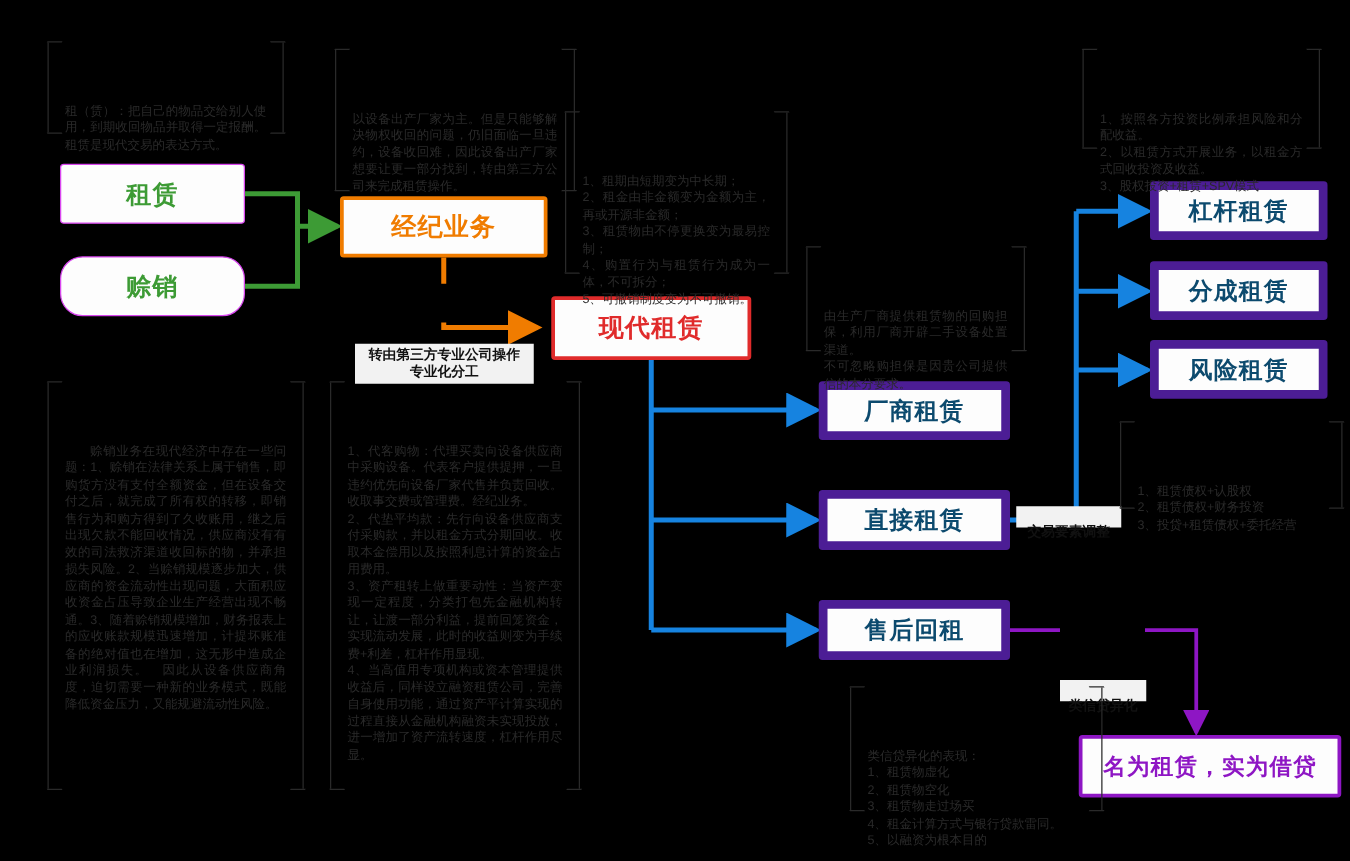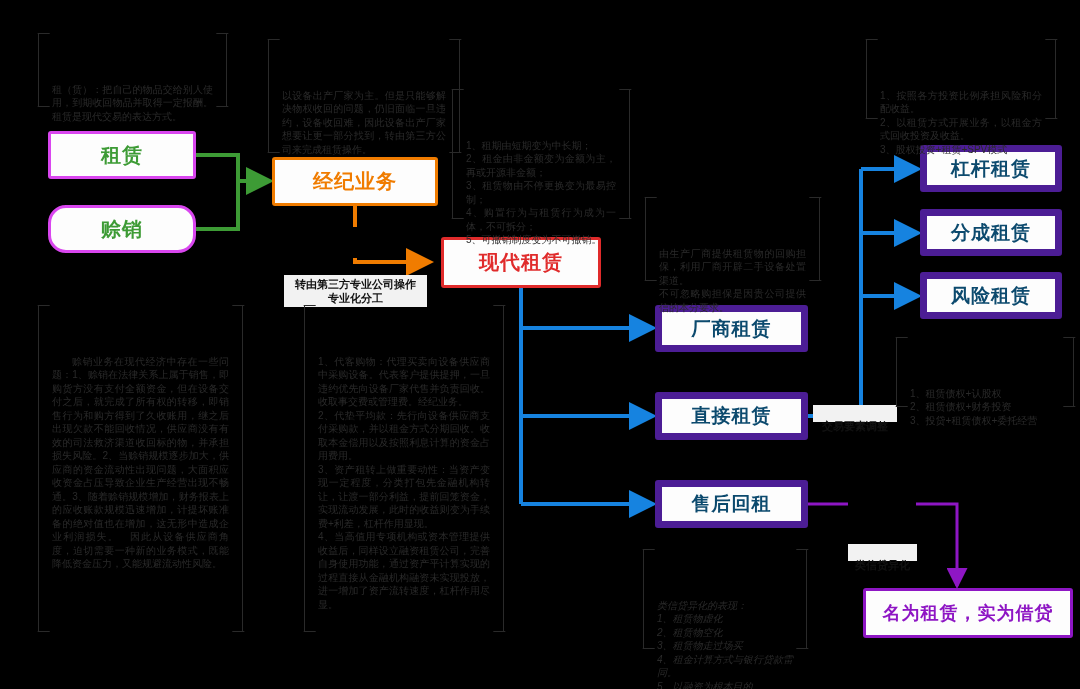--- a/index.html
+++ b/index.html
@@ -11,21 +11,21 @@
   #svg-layer{position:absolute;left:0;top:0;width:1080px;height:689px;}
 
   
   .node{
     position:absolute;background:#fdfdfd;
     display:flex;align-items:center;justify-content:center;
     text-align:center;box-sizing:border-box;
     font-weight:700;letter-spacing:1px;
     border-radius:3px;
   }
-  .node.green{border:3px solid #d946ef;color:#3d9b35;font-size:20px;}
+  .node.green{border:1px solid #d946ef;color:#3d9b35;font-size:20px;}
   .node.orange{border:3px solid #f07c00;color:#f07c00;font-size:20px;}
   .node.red{border:3px solid #e02b2b;color:#e02b2b;font-size:20px;}
   .node.blue{border:7px solid #4c1d95;color:#0c4a6e;font-size:19px;}
   .node.purple{border:3px solid #8e16c4;color:#8e16c4;font-size:20px;}
 
   
   .edge-label{
     position:absolute;background:#f2f2f2;color:#111;
     font-size:11px;line-height:14px;text-align:center;
     padding:2px 4px;box-sizing:border-box;white-space:pre-line;
@@ -189,21 +189,21 @@
 4、购置行为与租赁行为成为一体，不可拆分；
 5、可撤销制度变为不可撤销。</span>
   </div>
 
   <div class="note indent" style="left:38px;top:306px;width:205px;height:325px;">
     <span class="brk l"></span>
     <span class="brk r"></span>
     <span class="txt">赊销业务在现代经济中存在一些问题：1、赊销在法律关系上属于销售，即购货方没有支付全额资金，但在设备交付之后，就完成了所有权的转移，即销售行为和购方得到了久收账用，继之后出现欠款不能回收情况，供应商没有有效的司法救济渠道收回标的物，并承担损失风险。2、当赊销规模逐步加大，供应商的资金流动性出现问题，大面积应收资金占压导致企业生产经营出现不畅通。3、随着赊销规模增加，财务报表上的应收账款规模迅速增加，计提坏账准备的绝对值也在增加，这无形中造成企业利润损失。　因此从设备供应商角度，迫切需要一种新的业务模式，既能降低资金压力，又能规避流动性风险。</span>
   </div>
 
-  <div class="note" style="left:264px;top:306px;width:200px;height:325px;margin-left:40px;">
+  <div class="note" style="left:264px;top:306px;width:200px;height:325px;">
     <span class="brk l"></span>
     <span class="brk r"></span>
     <span class="txt">1、代客购物：代理买卖向设备供应商中采购设备。代表客户提供提押，一旦违约优先向设备厂家代售并负责回收。收取事交费或管理费。经纪业务。
 2、代垫平均款：先行向设备供应商支付采购款，并以租金方式分期回收。收取本金偿用以及按照利息计算的资金占用费用。
 3、资产租转上做重要动性：当资产变现一定程度，分类打包先金融机构转让，让渡一部分利益，提前回笼资金，实现流动发展，此时的收益则变为手续费+利差，杠杆作用显现。
 4、当高值用专项机构或资本管理提供收益后，同样设立融资租赁公司，完善自身使用功能，通过资产平计算实现的过程直接从金融机构融资未实现投放，进一增加了资产流转速度，杠杆作用尽显。</span>
   </div>
 
   <div class="note" style="left:645px;top:198px;width:175px;height:82px;">
     <span class="brk l"></span>
@@ -221,21 +221,21 @@
   </div>
 
   <div class="note" style="left:896px;top:338px;width:178px;height:68px;">
     <span class="brk l"></span>
     <span class="brk r"></span>
     <span class="txt">1、租赁债权+认股权
 2、租赁债权+财务投资
 3、投贷+租赁债权+委托经营</span>
   </div>
 
-  <div class="note" style="left:643px;top:550px;width:164px;height:98px;font-style:italic;">
+  <div class="note" style="left:680px;top:550px;width:202px;height:98px;">
     <span class="brk l"></span>
     <span class="brk r"></span>
     <span class="txt">类信贷异化的表现：
 1、租赁物虚化
 2、租赁物空化
 3、租赁物走过场买
 4、租金计算方式与银行贷款雷同。
 5、以融资为根本目的</span>
   </div>
 

